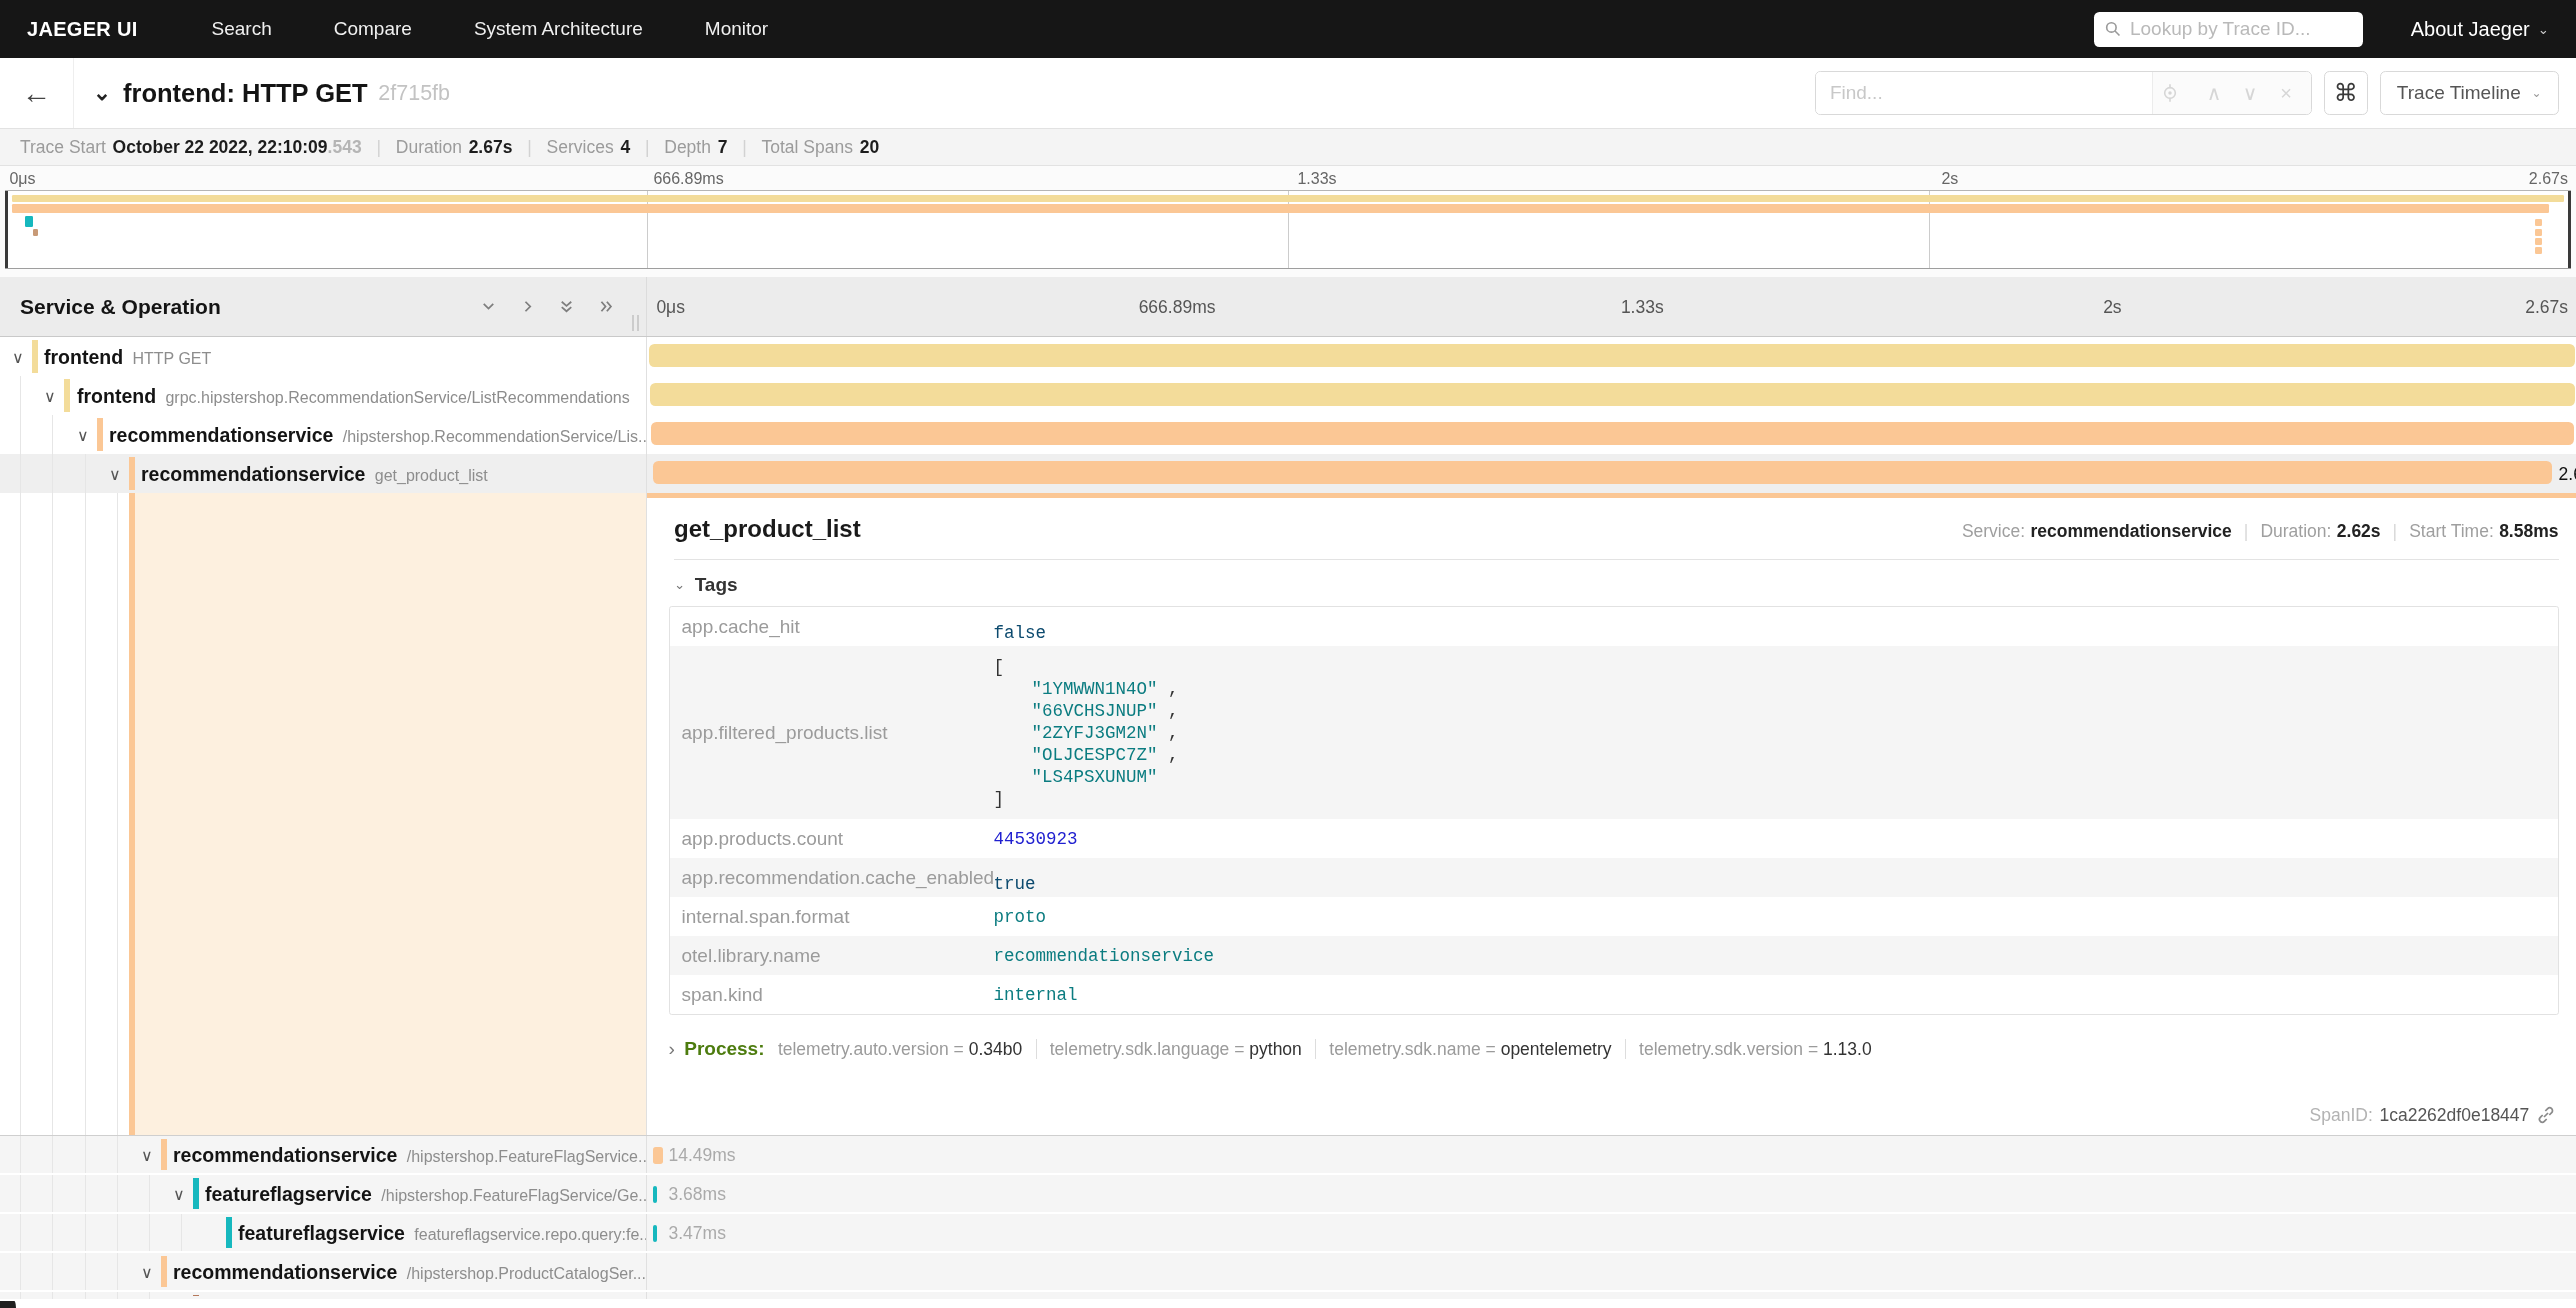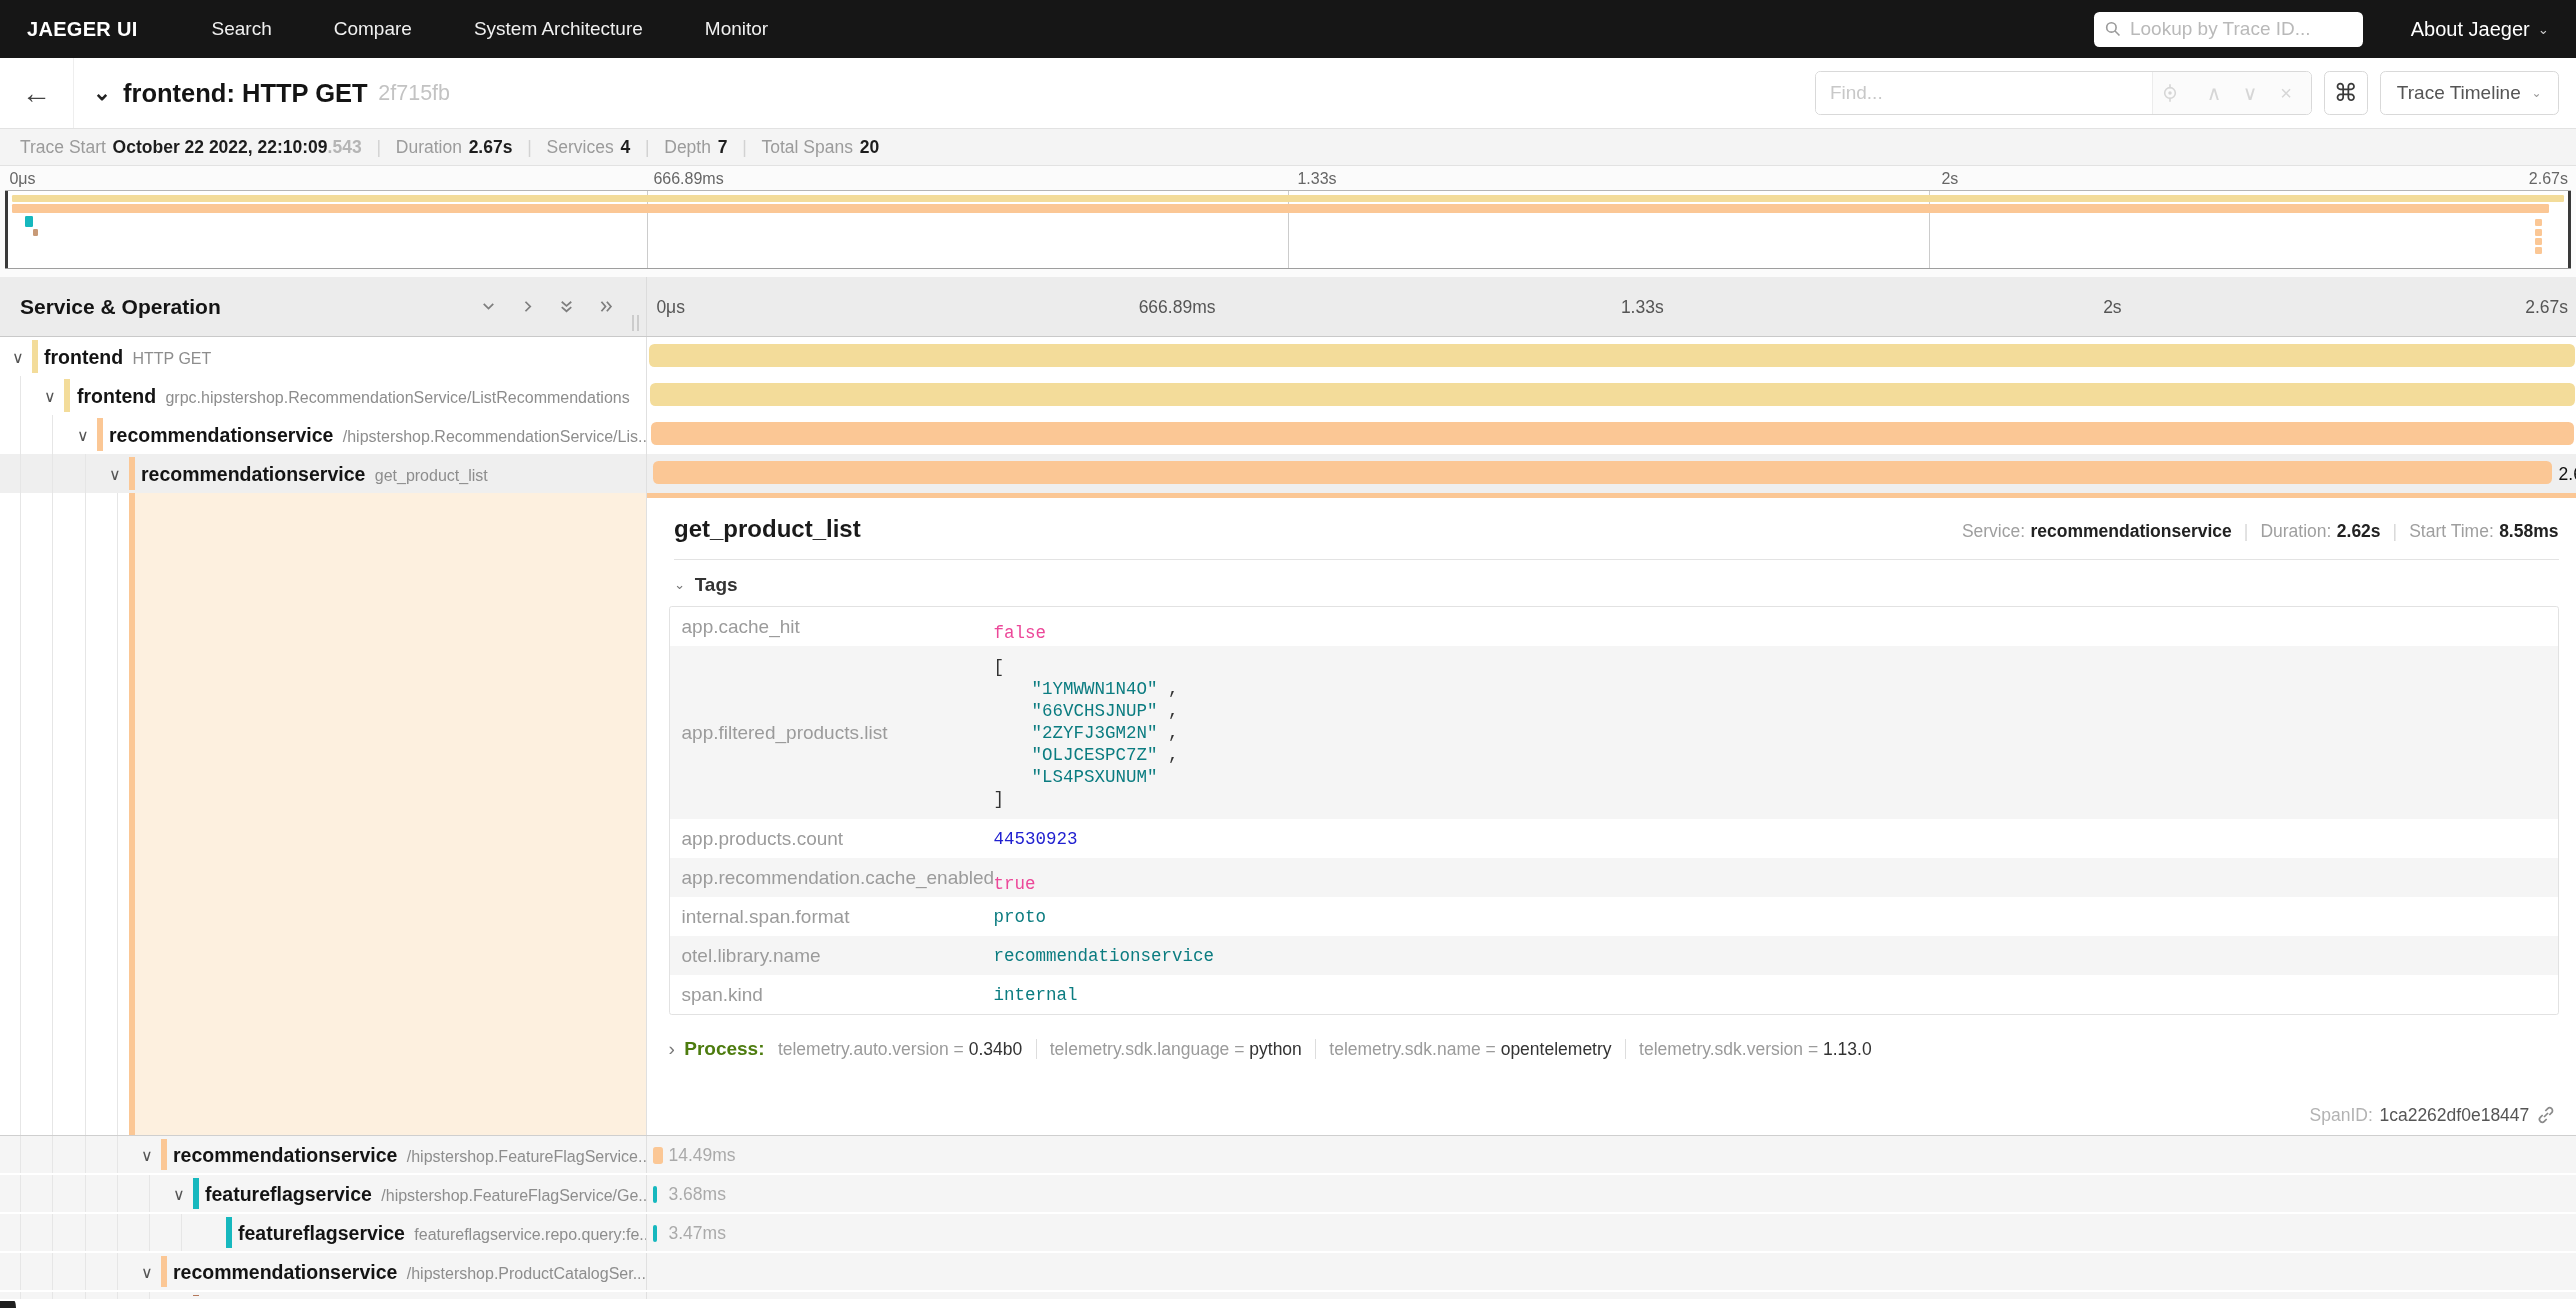--- a/index.html
+++ b/index.html
@@ -88,21 +88,21 @@
   .d-meta b{color:#222;margin-left:5.4px;}
   .d-meta .sep{color:#d8d8d8;margin:0 12px;}
   .d-hr{border:none;border-top:0.7px solid #e3e3e3;margin:16px 17.5px 13.4px 27px;}
   .tagshead{padding-left:27px;font-size:19px;color:#333;font-weight:bold;display:flex;align-items:center;gap:9.4px;}
   .tagshead .chev{font-size:13.4px;color:#777;font-weight:normal;}
   .tagstable{margin:10.7px 17.5px 0 21.5px;border:0.7px solid #e2e2e2;border-radius:2.7px;}
   .tagrow{display:flex;min-height:39px;align-items:center;font-size:19px;}
   .tagrow:nth-child(even){background:#f5f5f5;}
   .tagrow .k{width:324px;flex:none;padding-left:12px;color:#9b9b9b;}
   .tagrow .v{font-family:"Liberation Mono",monospace;font-size:17.5px;}
-  .v-bool{color:#ec4899;margin-top:12px;} .v-num{color:#2020d0;} .v-str{color:#0b7c80;}
+  .v-bool{color:#0c4a6e;margin-top:12px;} .v-num{color:#2020d0;} .v-str{color:#0b7c80;}
   .jlist{padding:9.4px 0;line-height:22px;font-family:"Liberation Mono",monospace;font-size:17.5px;color:#333;}
   .jlist .itm{padding-left:38px;}
   .process{margin:23px 17.5px 0 21.5px;font-size:17.5px;color:#9b9b9b;display:flex;align-items:center;}
   .process .pchev{color:#777;font-size:19px;margin-right:9.4px;}
   .process .plabel{color:#4d7c0f;font-weight:bold;font-size:19px;margin-right:13.4px;}
   .process .pitem b{color:#3a3a3a;font-weight:normal;color:#333;}
   .process .psep{display:inline-block;width:0.7px;height:20px;background:#ddd;margin:0 13.4px;vertical-align:middle;}
   .spanid{position:absolute;right:20px;bottom:9.4px;font-size:17.5px;color:#b3b3b3;display:flex;align-items:center;gap:6.7px;}
   .spanid b{color:#555;font-weight:normal;}
   

